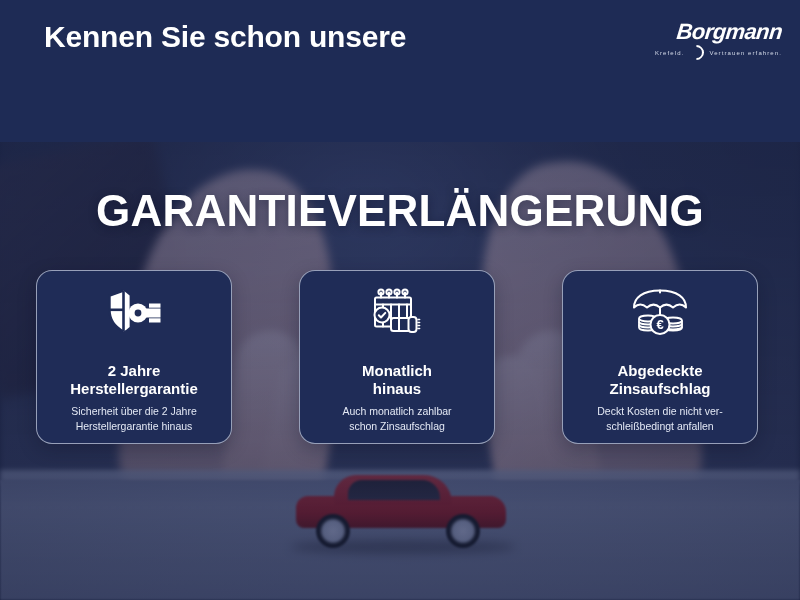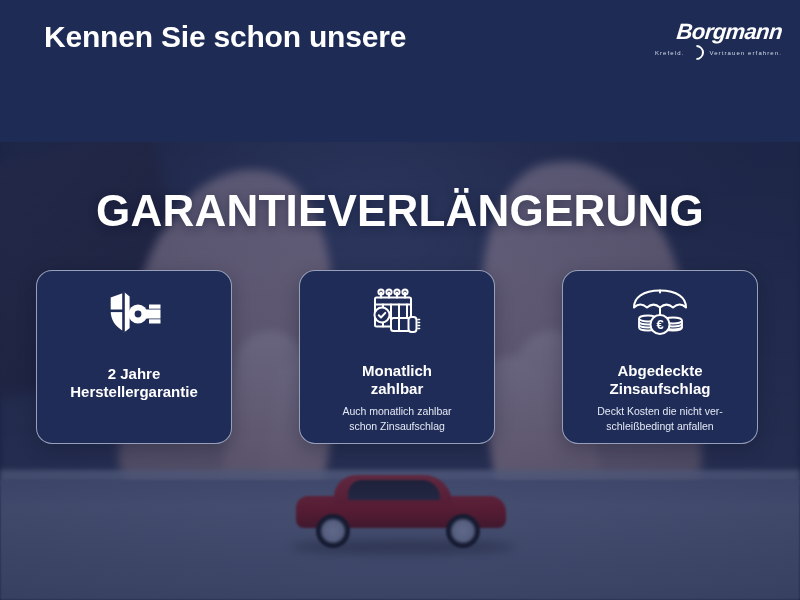--- a/index.html
+++ b/index.html
@@ -234,20 +234,24 @@
           <circle cx="33" cy="25" r="3.4" fill="#1f2c57"></circle>
           <rect x="40" y="20.5" width="15.5" height="9" fill="#ffffff"></rect>
           <rect x="44" y="15.5" width="11.5" height="4.2" fill="#ffffff"></rect>
           <rect x="44" y="30.3" width="11.5" height="4.2" fill="#ffffff"></rect>
         </svg>
       </div>
       <div class="card-title">
         <span>2 Jahre</span>
         <span>Herstellergarantie</span>
       </div>
+      <div class="card-desc">
+        <span>Sicherheit über die 2 Jahre</span>
+        <span>Herstellergarantie hinaus</span>
+      </div>
     </div>
 
     <div class="card">
       <div class="card-icon">
         <svg width="56" height="50" viewBox="0 0 56 50" fill="none" aria-hidden="true">
           <g stroke="#ffffff" stroke-width="2" fill="none" stroke-linecap="round">
             <path d="M12 5.5v5M20 5.5v5M28 5.5v5M36 5.5v5"></path>
             <circle cx="12" cy="5" r="2.6"></circle>
               <circle cx="20" cy="5" r="2.6"></circle>
             <circle cx="28" cy="5" r="2.6"></circle>
@@ -263,21 +267,21 @@
             <path d="M30 31v13"></path>
             <rect x="39.5" y="30" width="8" height="15" rx="3"></rect>
           </g>
           <g stroke="#ffffff" stroke-width="1.6" stroke-linecap="round">
             <path d="M49 32.5h1.6M49 35.5h1.6M49 38.5h1.6M49 41.5h1.6"></path>
           </g>
         </svg>
       </div>
       <div class="card-title">
         <span>Monatlich</span>
-        <span>zahlbar</span>
+        <span>hinaus</span>
       </div>
       <div class="card-desc">
         <span>Auch monatlich zahlbar</span>
         <span>schon Zinsaufschlag</span>
       </div>
     </div>
 
     <div class="card">
       <div class="card-icon">
         <svg width="62" height="50" viewBox="0 0 62 50" fill="none" aria-hidden="true">

